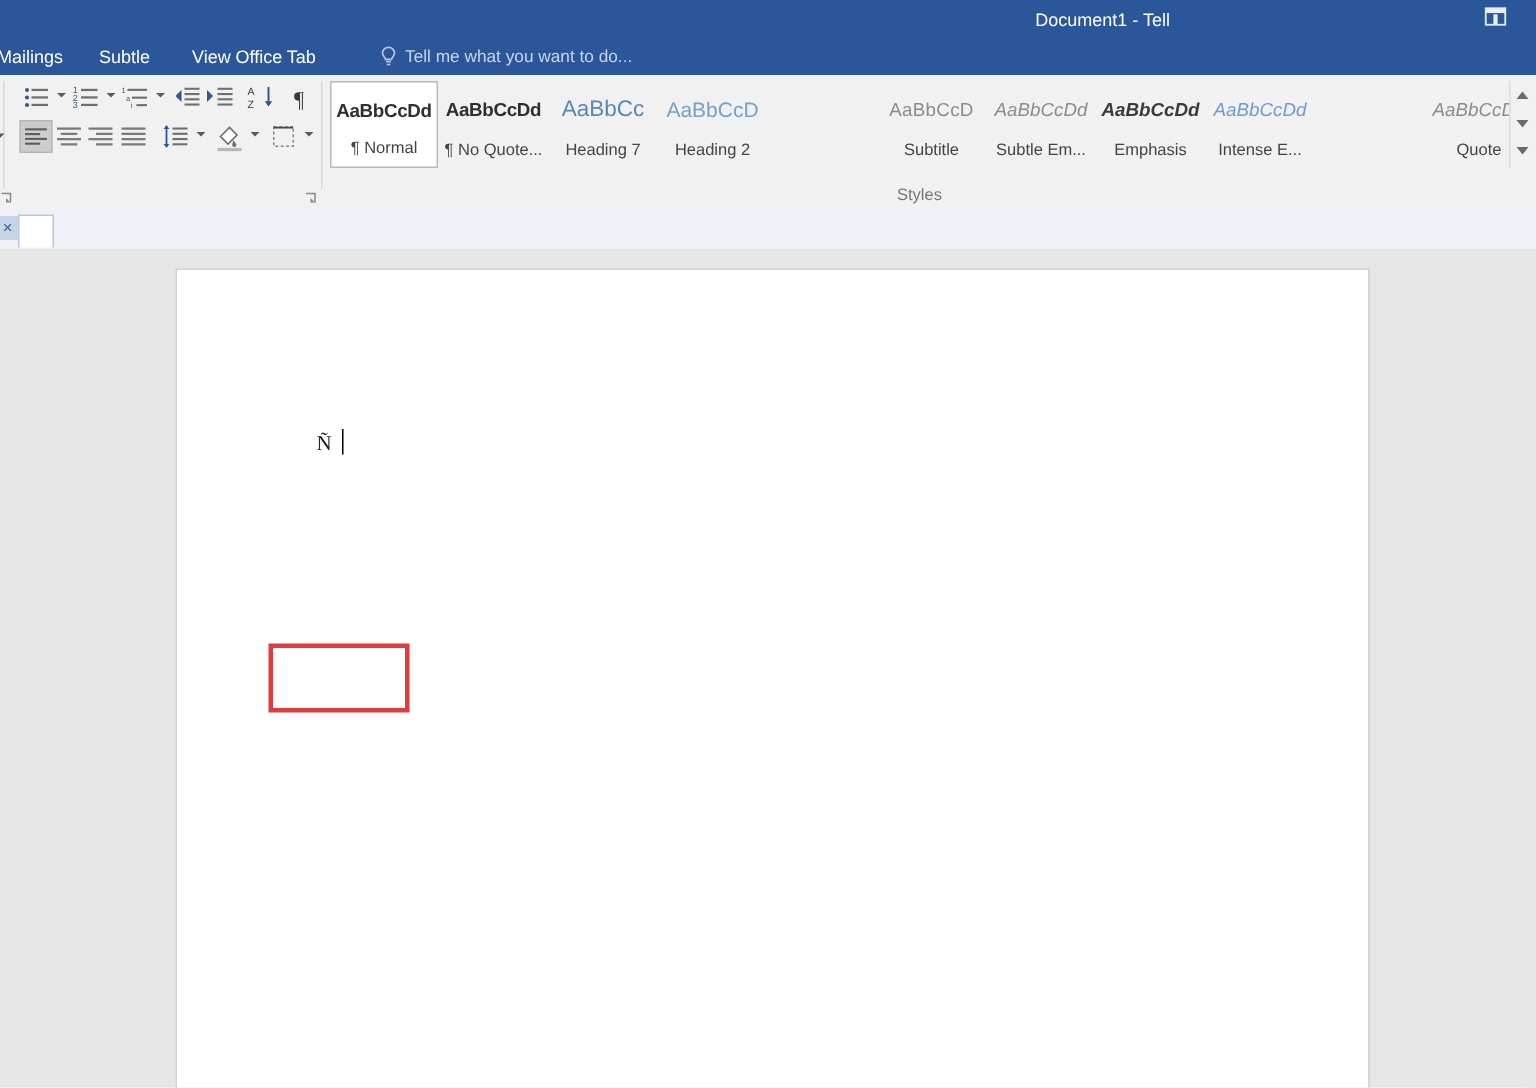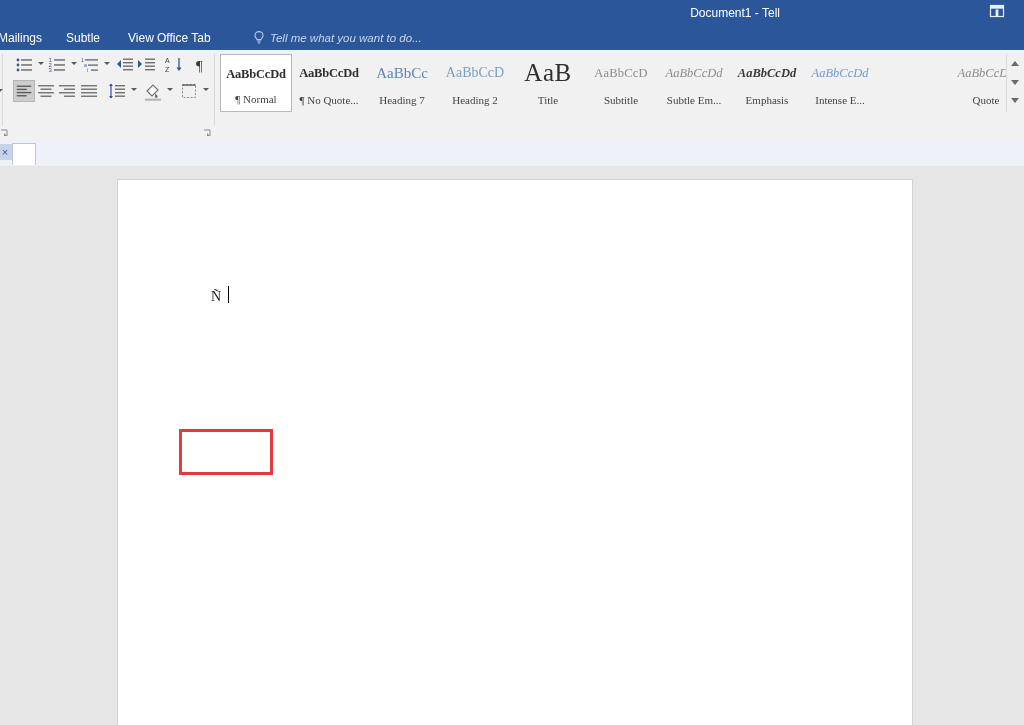--- a/index.html
+++ b/index.html
@@ -58,21 +58,20 @@
     padding: 0 8px;
   }
   .tellme {
     position: absolute;
     top: 0; left: 248px;
     height: 24px;
     line-height: 24px;
     color: #c9d5e8;
     font-size: 11.5px;
     white-space: nowrap;
-    font-style: italic;
   }
   .bulb-icon {
     position: absolute;
     left: 252px; top: 4px;
     width: 14px; height: 16px;
   }
 
   
   .ribbon {
     position: absolute;
@@ -127,21 +126,20 @@
     left: 220px; top: 54px;
     width: 785px; height: 58px;
   }
   .style-item {
     position: absolute;
     top: 0;
     height: 58px;
     box-sizing: border-box;
     text-align: center;
     overflow: hidden;
-    font-family: Liberation Serif, serif;
   }
   .style-item.selected {
     border: 1px solid #b8b8b8;
     background: #ffffff;
   }
   .style-preview {
     position: absolute;
     left: 0; right: 0;
     top: 6px;
     height: 26px;
@@ -439,43 +437,40 @@
 
   <div class="dialog-launcher" style="left:203px">
     <svg width="10" height="10" viewBox="0 0 10 10">
       <path d="M1 1h6v6" fill="none" stroke="#8a8a8a" stroke-width="1"></path>
       <path d="M7 7l-3 0 0-3z" fill="#8a8a8a"></path>
     </svg>
   </div>
 
   <div class="grp-sep" style="left:214px"></div>
 
+  <div class="grp-label" style="left:218px; width:790px">Styles</div>
 </div>
 
 <div class="styles-gallery">
   <div class="style-item selected" style="left:0px;width:72px">
     <div class="style-preview sp-normal">AaBbCcDd</div>
     <div class="style-name"><span class="pilcrow-prefix">¶&nbsp;</span><span>Normal</span></div>
   </div>
   <div class="style-item" style="left:73px;width:72px">
     <div class="style-preview sp-nospace">AaBbCcDd</div>
     <div class="style-name"><span class="pilcrow-prefix">¶&nbsp;</span><span>No Quote...</span></div>
   </div>
   <div class="style-item" style="left:146px;width:72px">
     <div class="style-preview sp-h1">AaBbCc</div>
     <div class="style-name">Heading 7</div>
   </div>
   <div class="style-item" style="left:219px;width:72px">
     <div class="style-preview sp-h2">AaBbCcD</div>
     <div class="style-name">Heading 2</div>
   </div>
-  <div class="style-item" style="left:292px;width:72px">
-    <div class="style-preview sp-title">AaB</div>
-    <div class="style-name">Title</div>
-  </div>
   <div class="style-item" style="left:365px;width:72px">
     <div class="style-preview sp-subtitle">AaBbCcD</div>
     <div class="style-name">Subtitle</div>
   </div>
   <div class="style-item" style="left:438px;width:72px">
     <div class="style-preview sp-subem">AaBbCcDd</div>
     <div class="style-name">Subtle Em...</div>
   </div>
   <div class="style-item" style="left:511px;width:72px">
     <div class="style-preview sp-emph">AaBbCcDd</div>

